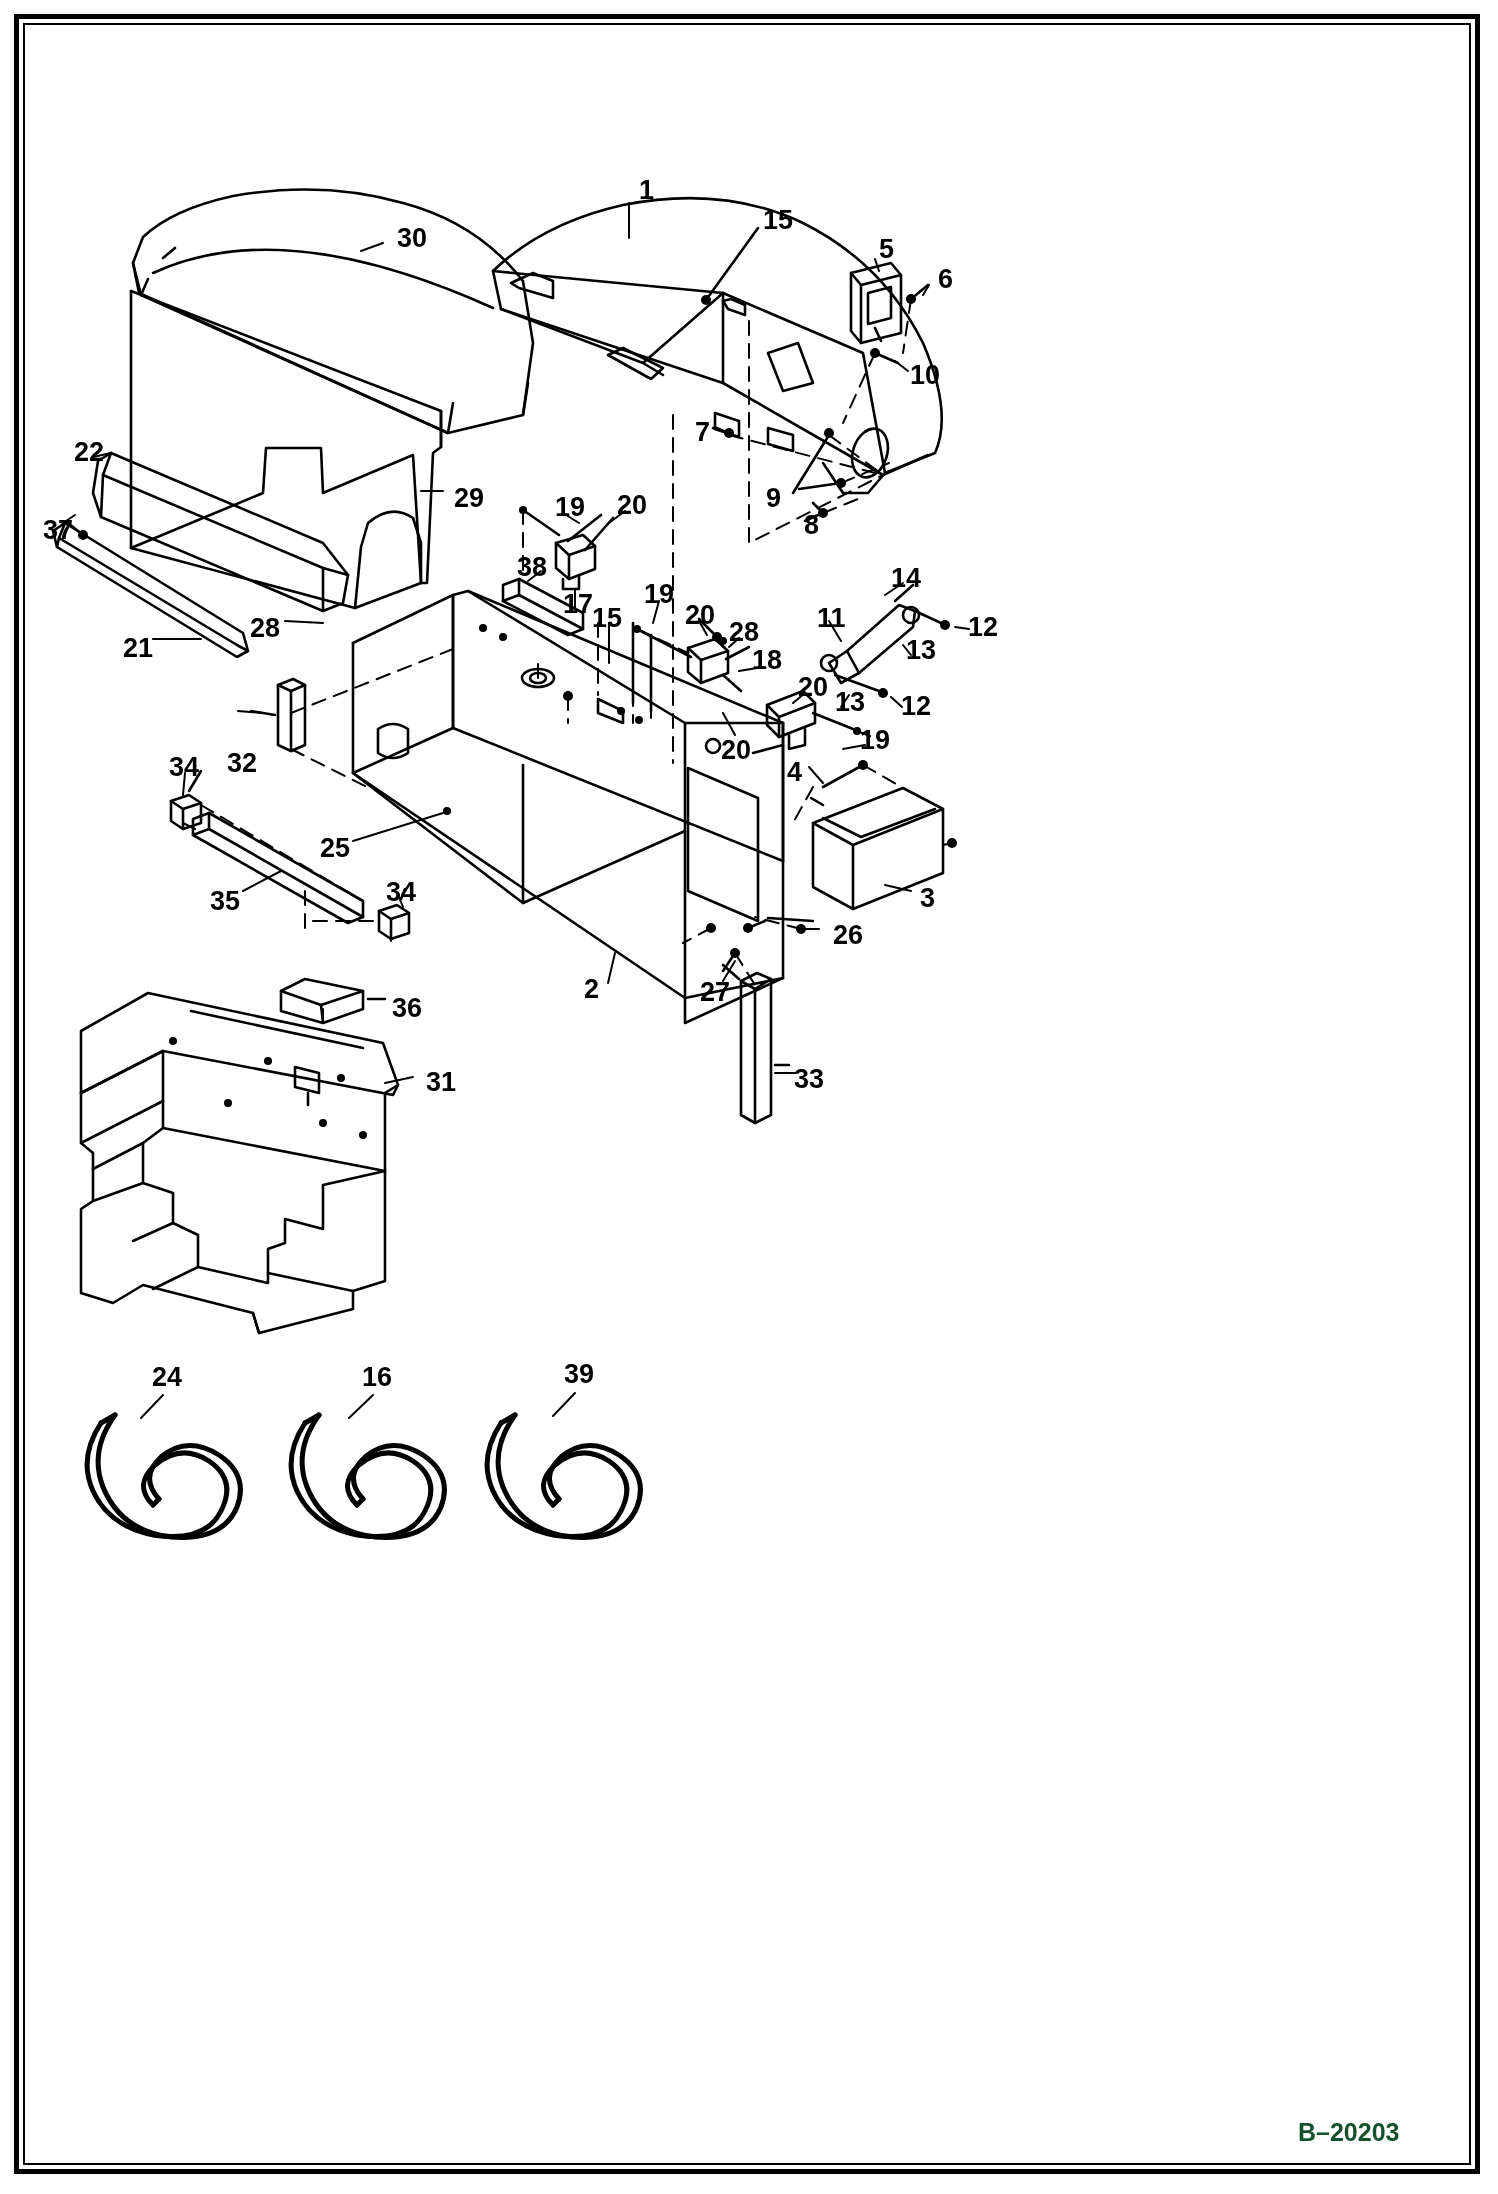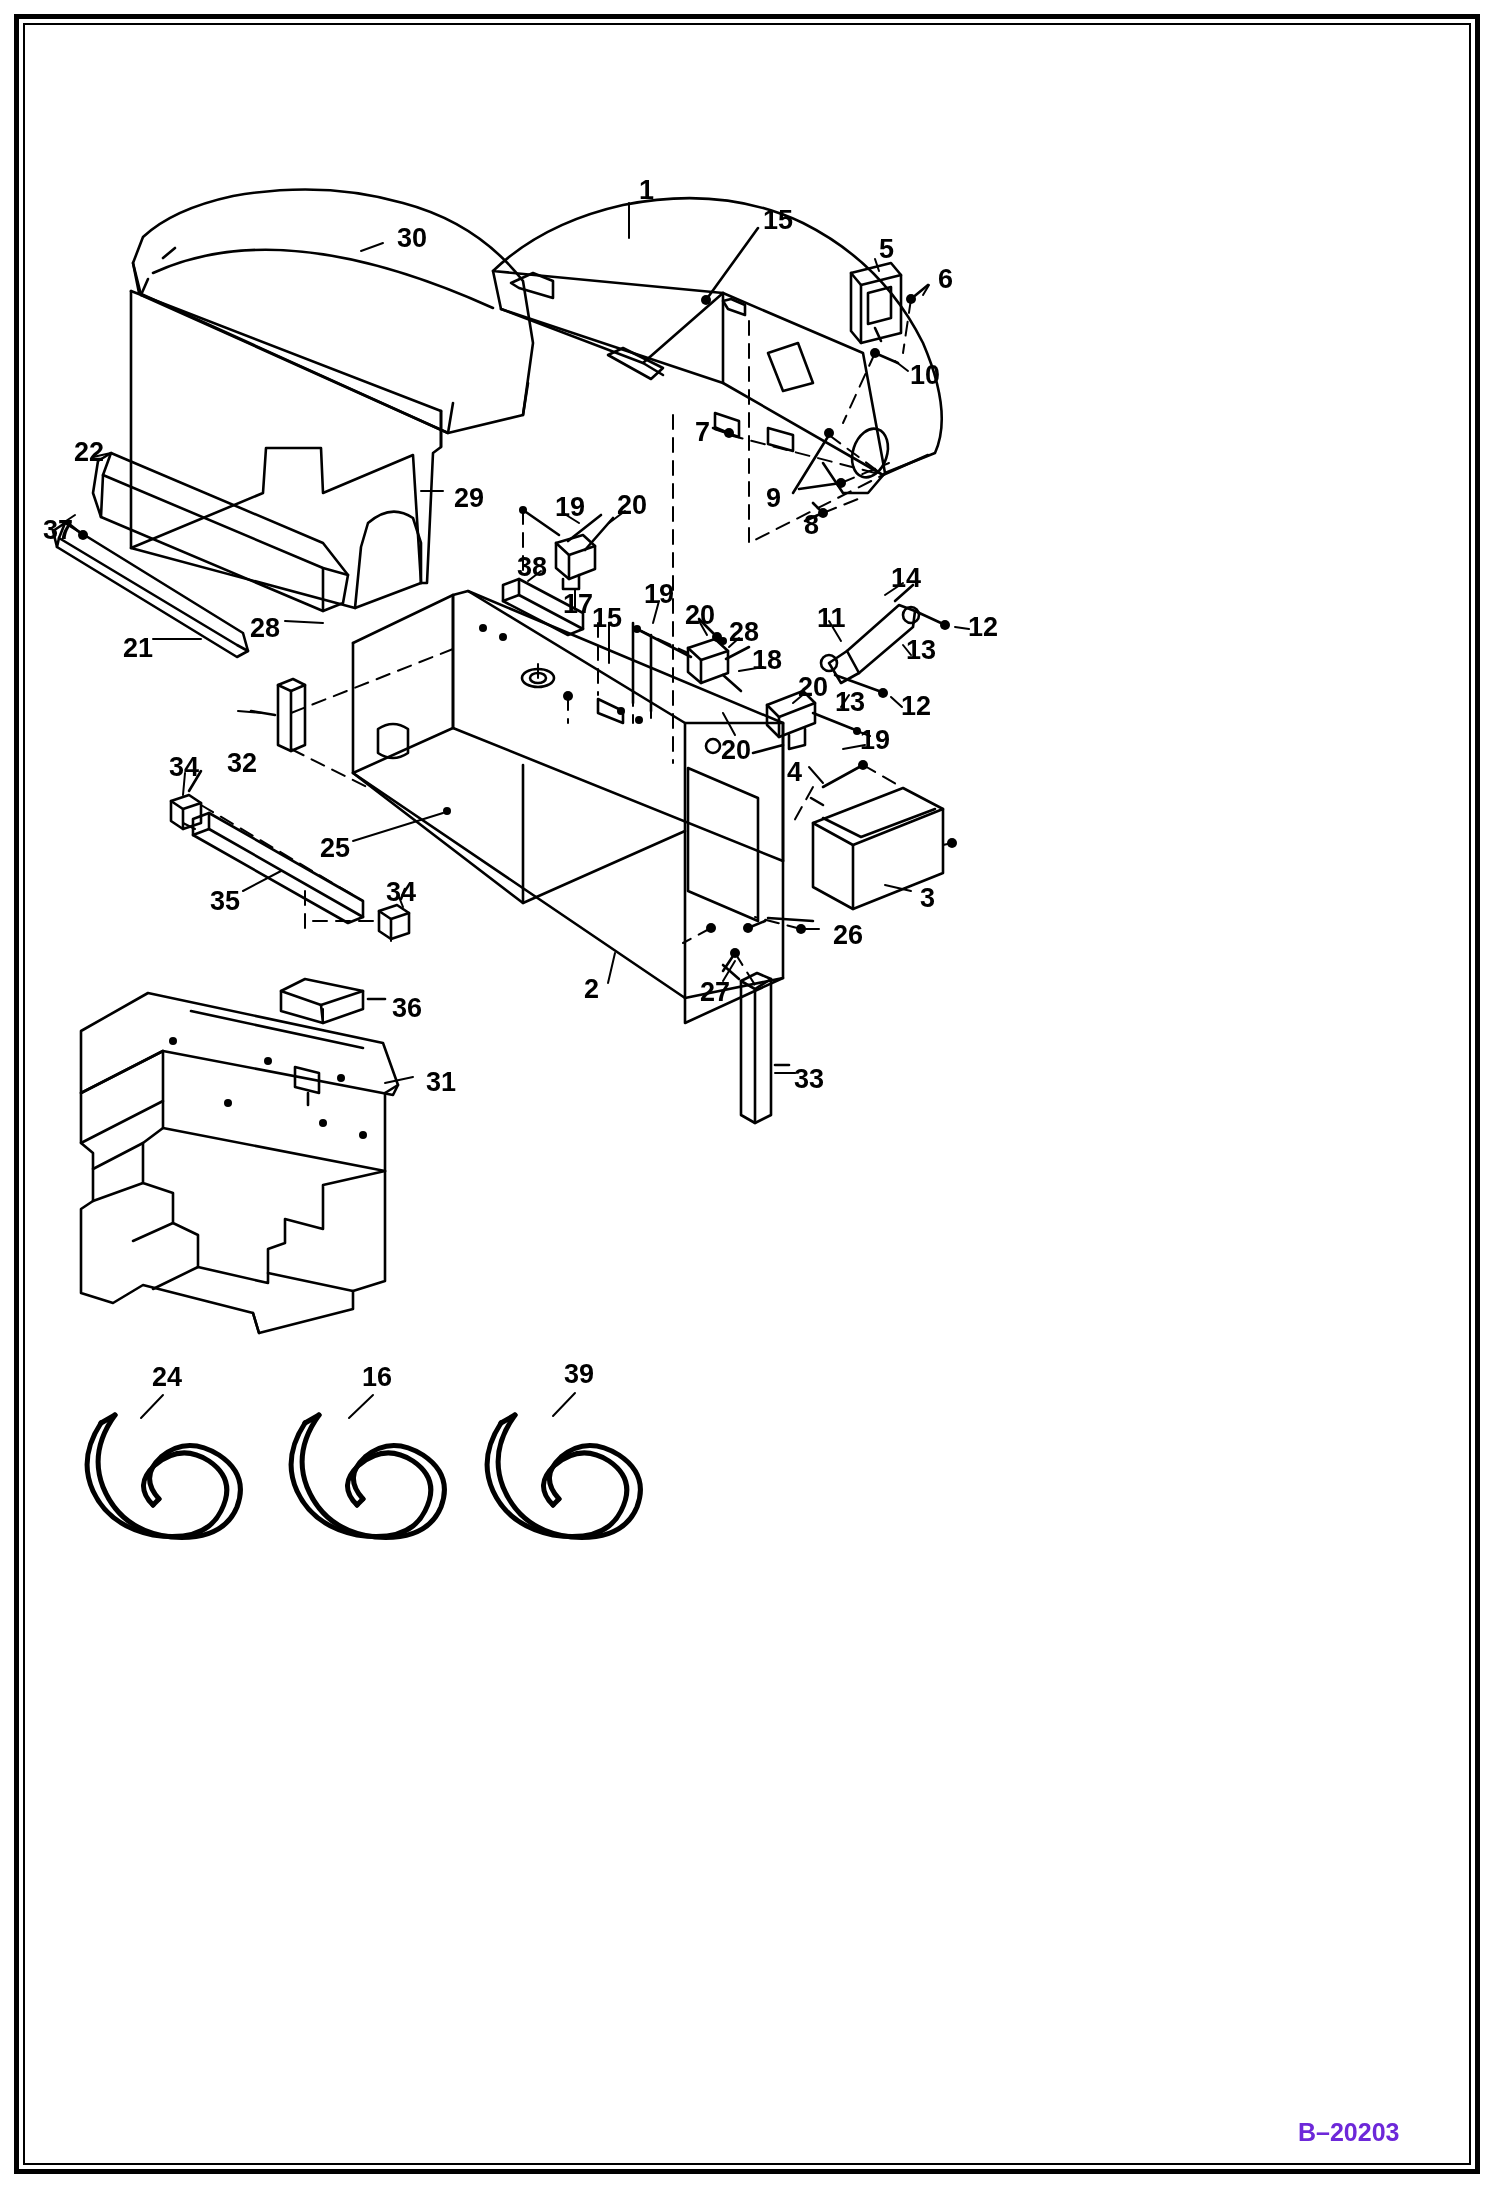--- a/index.html
+++ b/index.html
@@ -52,21 +52,21 @@
     color: #000;
     letter-spacing: 0px;
     line-height: 1;
     white-space: nowrap;
   }
   .docid {
     position: absolute;
     font-family: "Liberation Sans", sans-serif;
     font-weight: bold;
     font-size: 25px;
-    color: #6d28d9;
+    color: #14532d;
     white-space: nowrap;
   }
 </style>
 </head>
 <body>
 
 <div id="sheet">
   <div class="frame-outer"></div>
   <div class="frame-inner"></div>
 

